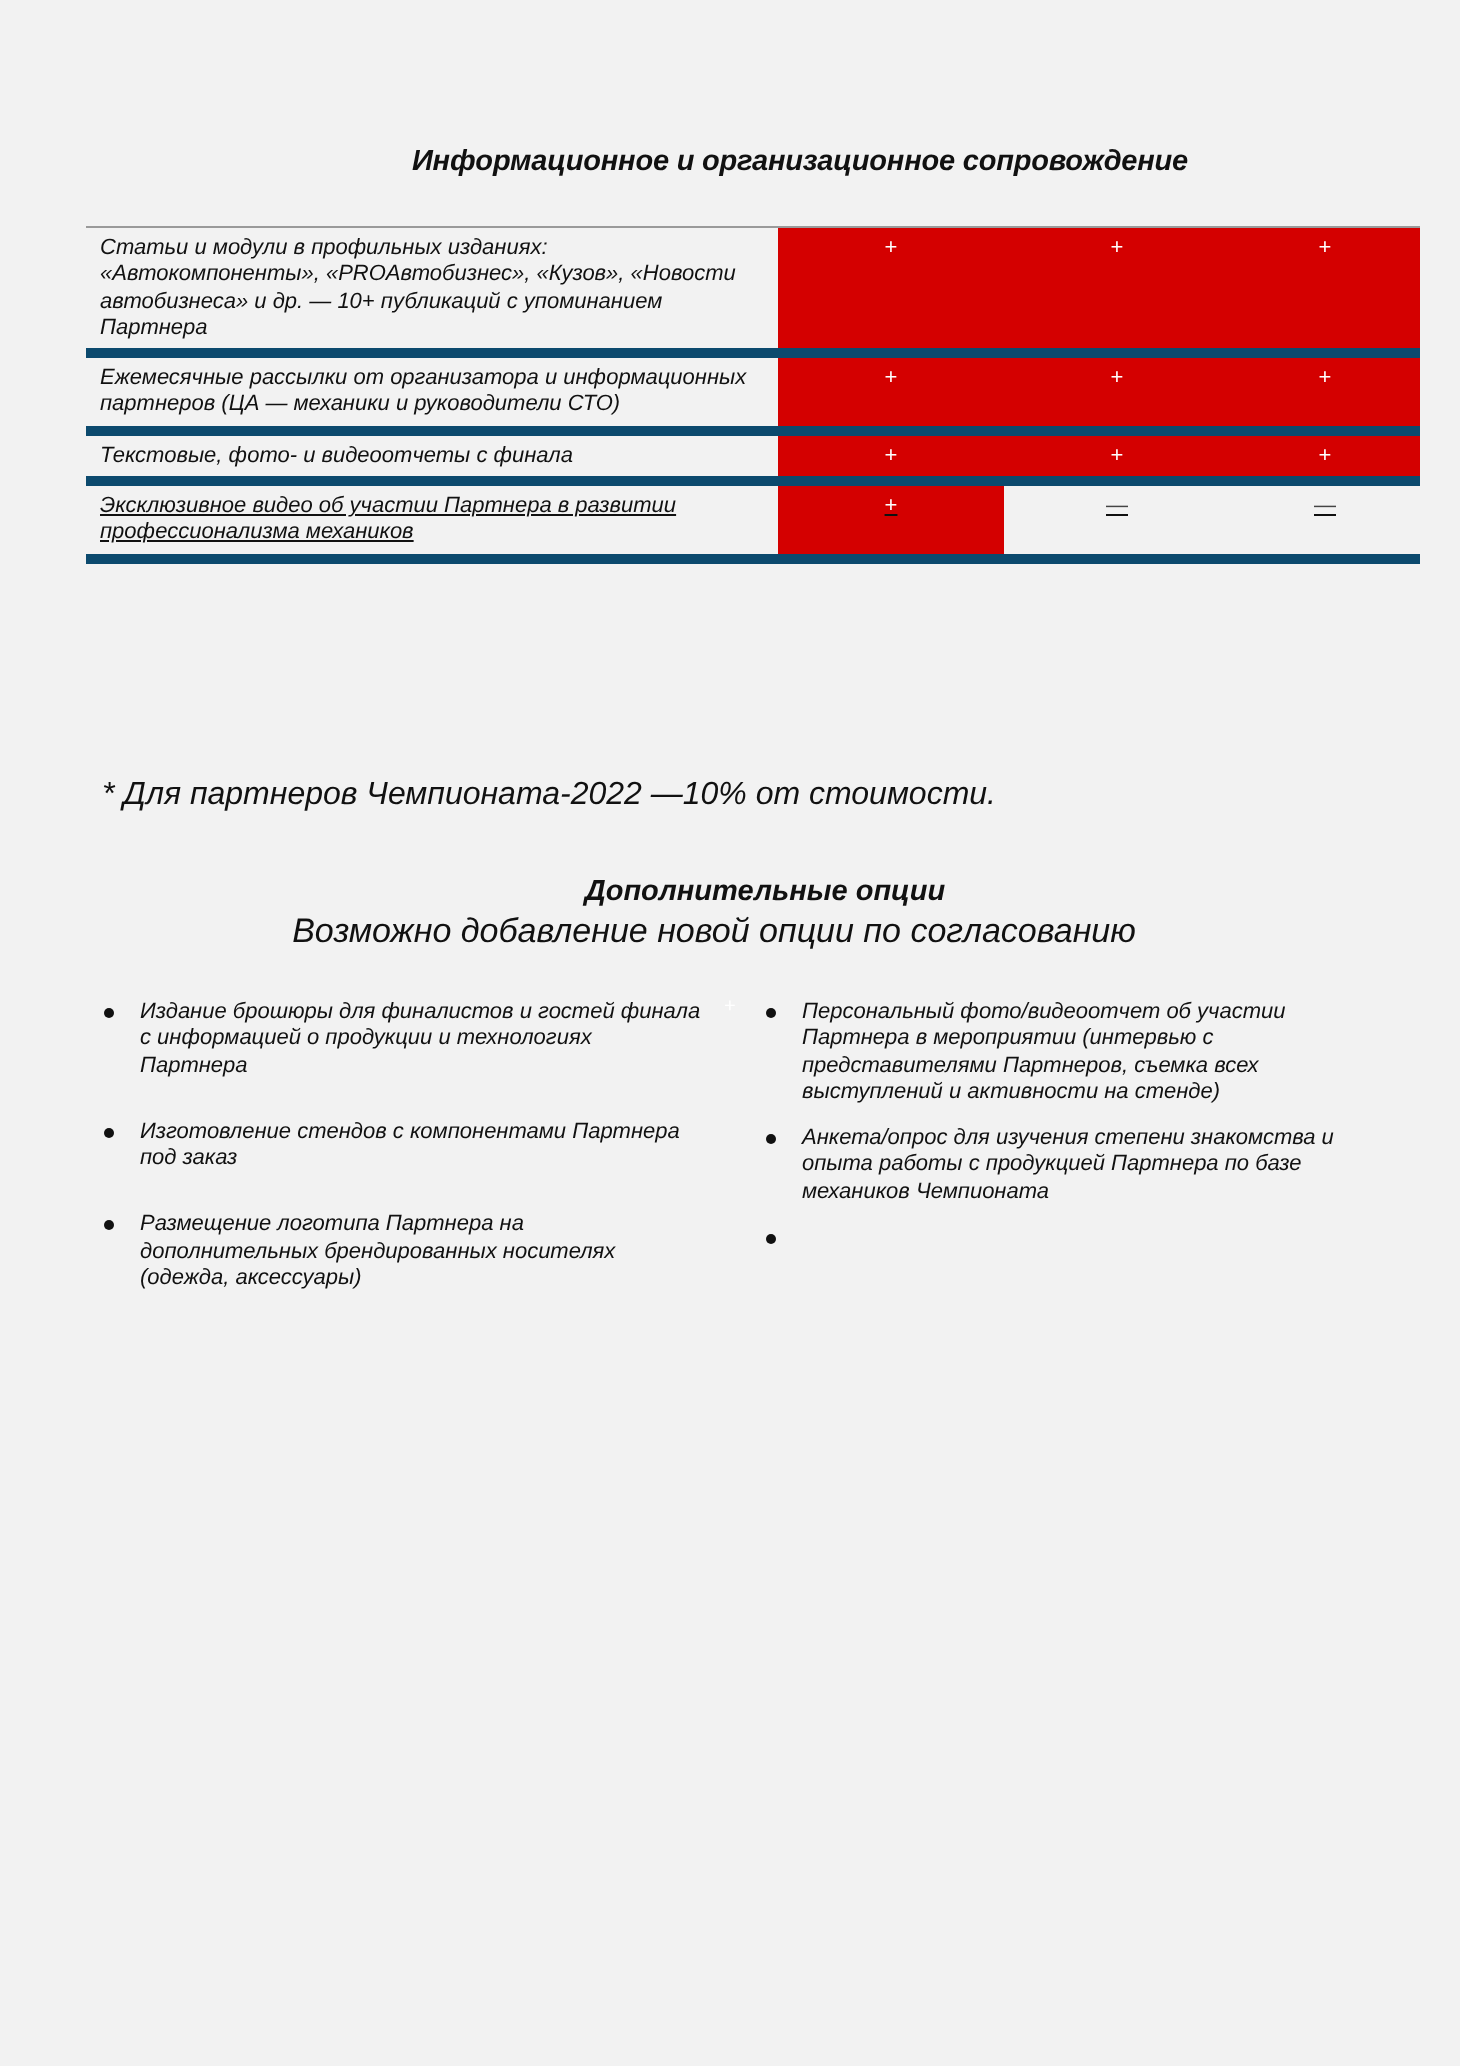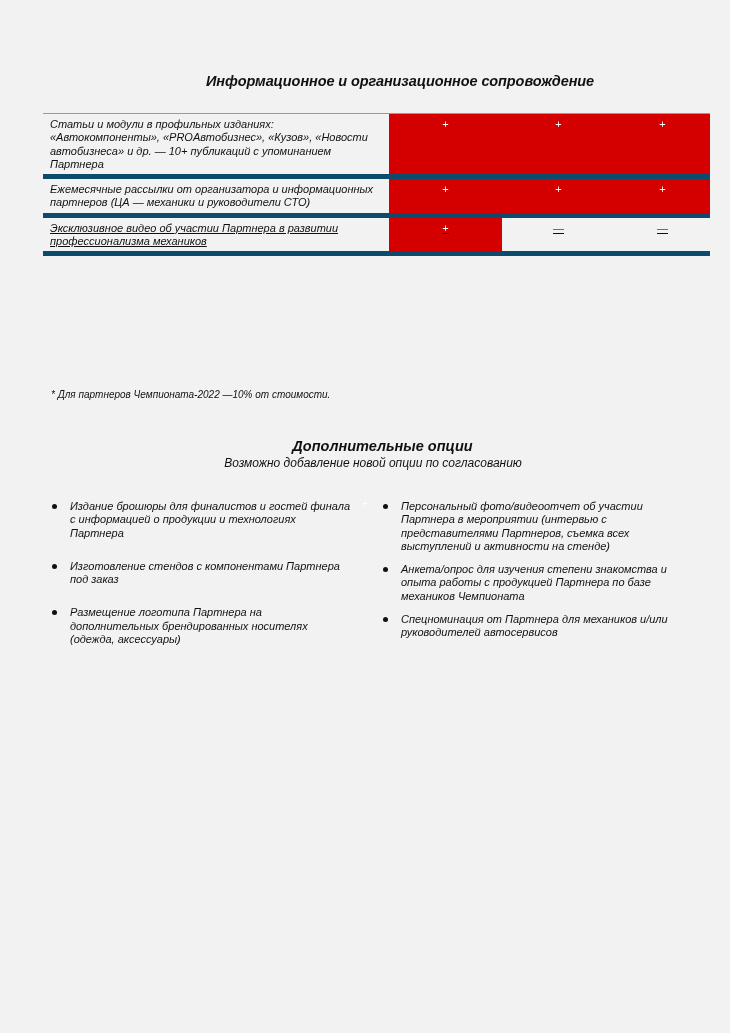--- a/index.html
+++ b/index.html
@@ -27,29 +27,29 @@
     padding: 0; vertical-align: top;
     font-size: 11px; line-height: 13.3px; font-style: italic;
   }
   table.grid td.label { width: 332px; padding: 4px 7px 3px 7px; }
   table.grid td.cell { text-align: center; font-style: normal; padding-top: 4px; font-size: 11px; }
   td.yes { background: #d40000; color: #fff; }
   td.no { background: transparent; color: #444; }
   tr.grid-row { }
   .footnote {
     position: absolute; left: 51px; top: 389px;
-    font-size: 10px; font-style: italic;
+    font-size: 16px; font-style: italic;
   }
   .h2 {
     position: absolute; left: 0; width: 765px; top: 438px;
     text-align: center; font-size: 14.5px; font-weight: bold; font-style: italic;
   }
   .sub {
-    position: absolute; left: 16px; width: 714px; top: 456px;
-    text-align: center; font-size: 12px; font-style: italic;
+    position: absolute; left: 0; width: 714px; top: 456px;
+    text-align: center; font-size: 17px; font-style: italic;
   }
   .col {
     position: absolute; top: 500px; margin: 0; padding: 0; list-style: none;
     font-size: 11px; line-height: 13.3px; font-style: italic;
   }
   .col.left { left: 52px; width: 300px; }
   .col.right { left: 383px; width: 310px; }
   .col li { position: relative; padding-left: 18px; }
   .col li .bullet {
     position: absolute; left: 0; top: 4px;
@@ -71,20 +71,26 @@
         <td class="cell yes" style="width: 113px;">+</td>
         <td class="cell yes" style="width: 113px;">+</td>
         <td class="cell yes" style="width: 95px;">+</td>
       </tr>
       <tr class="grid-row" style="height: 35px;">
         <td class="label">Ежемесячные рассылки от организатора и информационных партнеров (ЦА — механики и руководители СТО)</td>
         <td class="cell yes" style="width: 113px;">+</td>
         <td class="cell yes" style="width: 113px;">+</td>
         <td class="cell yes" style="width: 95px;">+</td>
       </tr>
+      <tr class="grid-row" style="height: 21px;">
+        <td class="label">Текстовые, фото- и видеоотчеты с финала</td>
+        <td class="cell yes" style="width: 113px;">+</td>
+        <td class="cell yes" style="width: 113px;">+</td>
+        <td class="cell yes" style="width: 95px;">+</td>
+      </tr>
       <tr class="grid-row" style="height: 35px; text-decoration: underline;">
         <td class="label">Эксклюзивное видео об участии Партнера в развитии профессионализма механиков</td>
         <td class="cell yes" style="width: 113px;">+</td>
         <td class="cell no" style="width: 113px;">—</td>
         <td class="cell no" style="width: 95px;">—</td>
       </tr>
     </tbody>
 </table>
 
 <div class="footnote">* Для партнеров Чемпионата-2022  —10% от стоимости.</div>
@@ -95,14 +101,14 @@
 <span class="stray-plus">+</span>
 
 <ul class="col left" id="list-left">
     <li><span class="bullet"></span><span>Издание брошюры для финалистов и гостей финала с информацией о продукции и технологиях Партнера</span></li>
     <li><span class="bullet"></span><span>Изготовление стендов с компонентами Партнера под заказ</span></li>
     <li><span class="bullet"></span><span>Размещение логотипа Партнера на дополнительных брендированных носителях (одежда, аксессуары)</span></li>
   </ul>
 <ul class="col right" id="list-right">
     <li><span class="bullet"></span><span>Персональный фото/видеоотчет об участии Партнера в мероприятии (интервью с представителями Партнеров, съемка всех выступлений и активности на стенде)</span></li>
     <li><span class="bullet"></span><span>Анкета/опрос для изучения степени знакомства и опыта работы с продукцией Партнера по базе механиков Чемпионата</span></li>
-    <li><span class="bullet"></span><span>Спецноминация от Партнера для механиков и/или руководителей автосервисов</span></li>
+    <li><span class="bullet"></span></li>
   </ul>
 
 </body></html>

